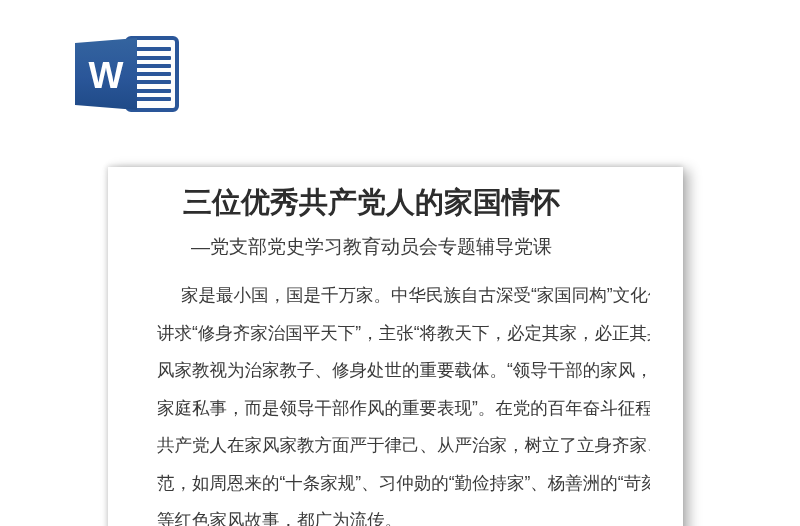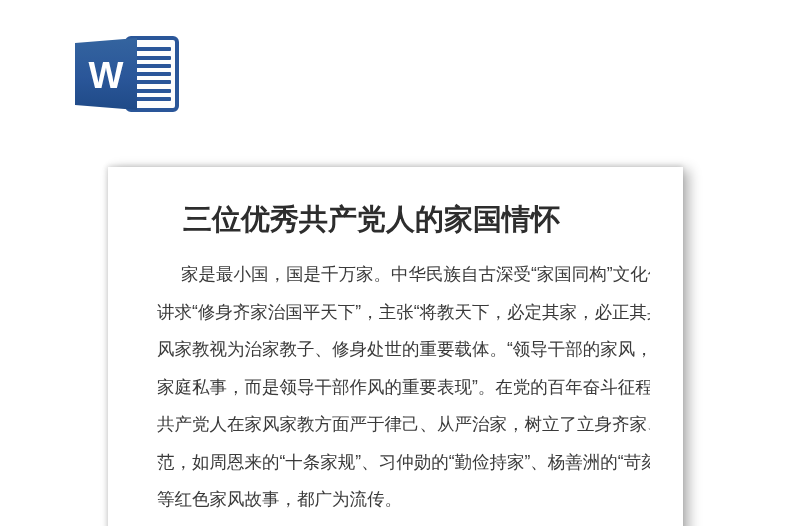--- a/index.html
+++ b/index.html
@@ -31,21 +31,21 @@
   }
 
   
   .page{
     position:absolute;left:108px;top:167px;width:575px;height:430px;background:#ffffff;
     box-shadow:6px 3px 12px rgba(0,0,0,.30),-2px 0 5px rgba(0,0,0,.08),0 -2px 5px rgba(0,0,0,.08);
     box-sizing:border-box;padding-top:15px;overflow:hidden;
   }
   .page-title{
     padding:0 68px 0 20px;text-align:center;
-    font-size:29px;line-height:40px;font-weight:bold;color:#2d2d2d;white-space:nowrap;overflow:hidden;margin-top:17px;
+    font-size:29px;line-height:40px;font-weight:bold;color:#2d2d2d;white-space:nowrap;overflow:hidden;
   }
   .page-subtitle{
     margin-top:12px;padding:0 68px 0 20px;text-align:center;
     font-size:19px;line-height:26px;color:#3c3c3c;white-space:nowrap;overflow:hidden;
   }
   .page-body{margin-top:17px;padding:0 33px 0 49px;}
   .body-line{
     font-size:17.5px;line-height:37.5px;color:#3a3a3a;
     white-space:nowrap;overflow:hidden;
   }
@@ -68,20 +68,21 @@
           <i></i>
       </div>
       <div class="cover">
         <span>W</span>
       </div>
     </div>
   </div>
 
   <div class="page">
     <div class="page-title">三位优秀共产党人的家国情怀</div>
+    <div class="page-subtitle">—党支部党史学习教育动员会专题辅导党课</div>
     <div class="page-body">
       <div class="body-line indent">家是最小国，国是千万家。中华民族自古深受“家国同构”文化传统影响，</div>
       <div class="body-line">讲求“修身齐家治国平天下”，主张“将教天下，必定其家，必正其身”，把家</div>
       <div class="body-line">风家教视为治家教子、修身处世的重要载体。“领导干部的家风，不是个人小事、</div>
       <div class="body-line">家庭私事，而是领导干部作风的重要表现”。在党的百年奋斗征程中，许多优秀</div>
       <div class="body-line">共产党人在家风家教方面严于律己、从严治家，树立了立身齐家、弘风重教的典</div>
       <div class="body-line">范，如周恩来的“十条家规”、习仲勋的“勤俭持家”、杨善洲的“苛刻家教”</div>
       <div class="body-line">等红色家风故事，都广为流传。</div>
     </div>
   </div>

